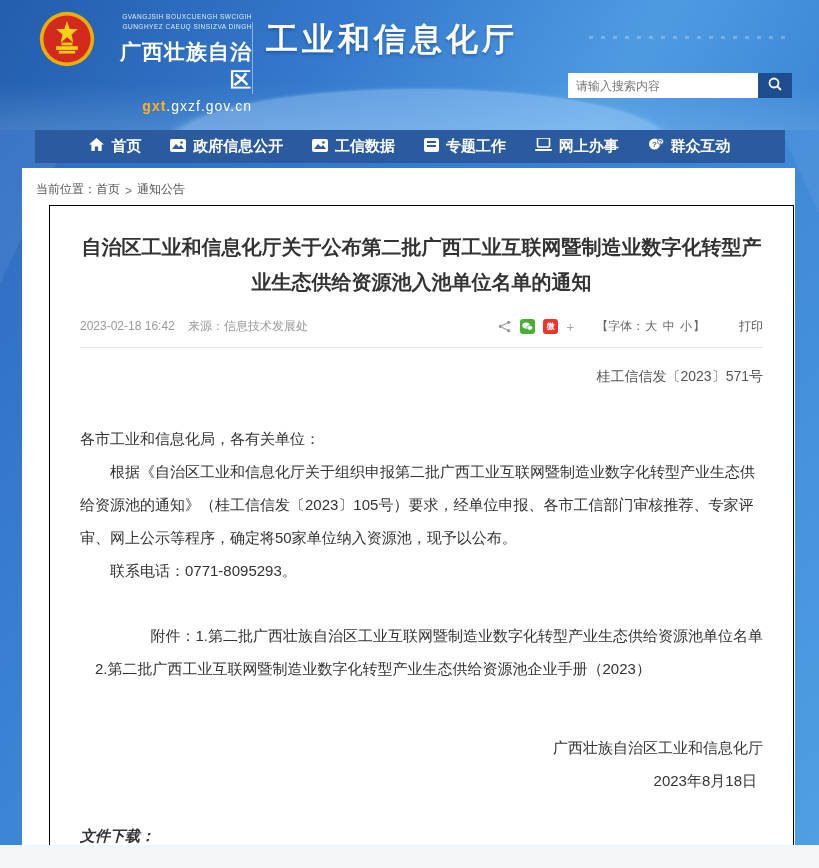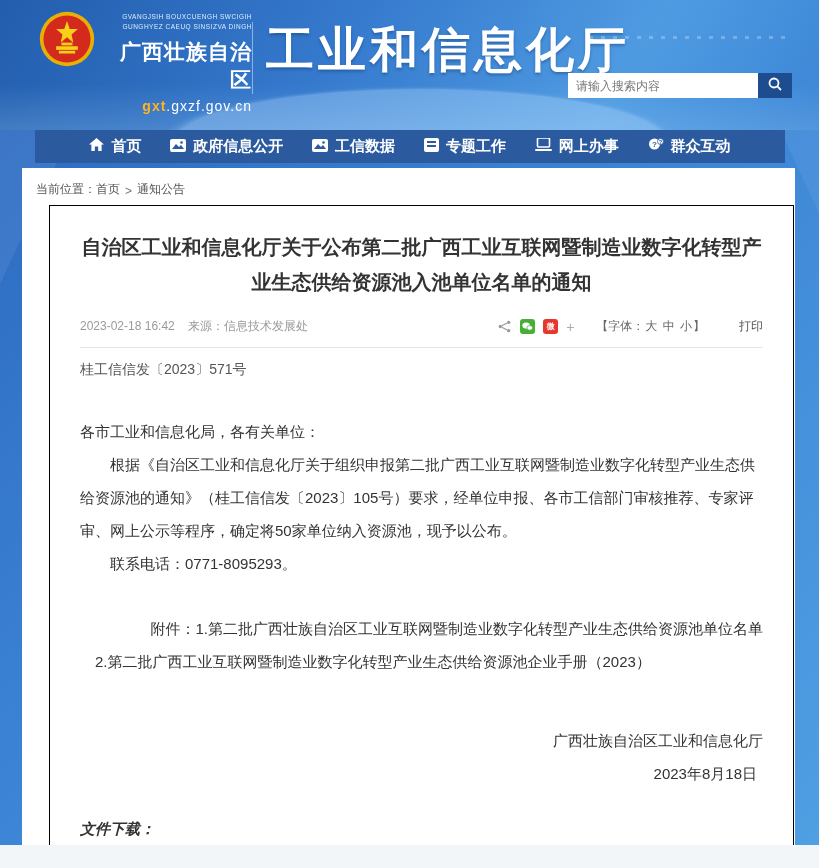--- a/index.html
+++ b/index.html
@@ -40,21 +40,21 @@
   }
   .emblem { position:absolute; left:38px; top:10px; }
   .org-block { position:absolute; left:102px; top:12px; width:150px; text-align:right; }
   .zhuang { color:#dcebfa; font-size:6.5px; letter-spacing:.5px; line-height:1.5; white-space:nowrap; }
   .region { color:#ffffff; font-size:21px; font-weight:bold; margin-top:6px; letter-spacing:1px; }
   .site-url { margin-top:4px; font-size:14px; color:#ffffff; letter-spacing:1px; }
   .site-url .accent { color:#ffb321; font-weight:bold; }
   .v-divider { position:absolute; left:252px; top:22px; width:1px; height:72px; background:rgba(255,255,255,0.45); }
   .site-title {
     position:absolute; left:266px; top:18px;
-    color:#ffffff; font-size:48px; font-weight:bold; letter-spacing:4px;
+    color:#ffffff; font-size:32px; font-weight:bold; letter-spacing:4px;
     text-shadow:0 2px 3px rgba(0,40,90,0.35);
   }
   .search-wrap { position:absolute; left:568px; top:73px; display:flex; }
   .search-input {
     width:190px; height:25px; border:none; outline:none; background:#ffffff;
     font-size:12px; padding:0 8px; color:#333;
     font-family:"Liberation Sans","DejaVu Sans",sans-serif;
   }
   .search-input::placeholder { color:#777; }
   .search-btn {
@@ -96,21 +96,21 @@
   .meta-left .src { margin-left:10px; }
   .meta-right { display:flex; align-items:center; gap:8px; color:#666; }
   .share-ico { width:15px; height:15px; display:inline-flex; align-items:center; justify-content:center; cursor:pointer; }
   .wechat { background:#45b035; border-radius:3px; }
   .weibo { background:#e6362d; border-radius:3px; color:#fff; font-size:8px; font-weight:bold; }
   .plus { color:#aaa; font-size:14px; cursor:pointer; }
   .font-ctl { margin-left:14px; color:#666; white-space:nowrap; }
   .font-ctl b { font-weight:normal; cursor:pointer; margin:0 1px; }
   .print { margin-left:26px; color:#555; cursor:pointer; }
   .meta-divider { border:none; border-top:1px solid #e4e4e4; margin-top:12px; }
-  .doc-number { text-align:left; font-size:14px; color:#555; margin-top:13px; }
+  .doc-number { text-align:right; font-size:14px; color:#555; margin-top:20px; }
   .body-text { margin-top:36px; font-size:15px; color:#333; line-height:2.2; }
   .body-text p { margin:0; }
   .indent { text-indent:2em; }
   .attach-block { margin-top:32px; }
   .attach-l1 { text-indent:1.3em;text-align:right; }
   .attach-l2 { text-indent:1em; }
   .signature { margin-top:46px; text-align:right; font-size:15px; color:#333; line-height:2.2; }
   .signature .sig-date { padding-right:6px; }
   .downloads { margin-top:30px; font-size:15px; color:#333;font-style:italic; }
   .dl-heading { font-weight:bold; }

